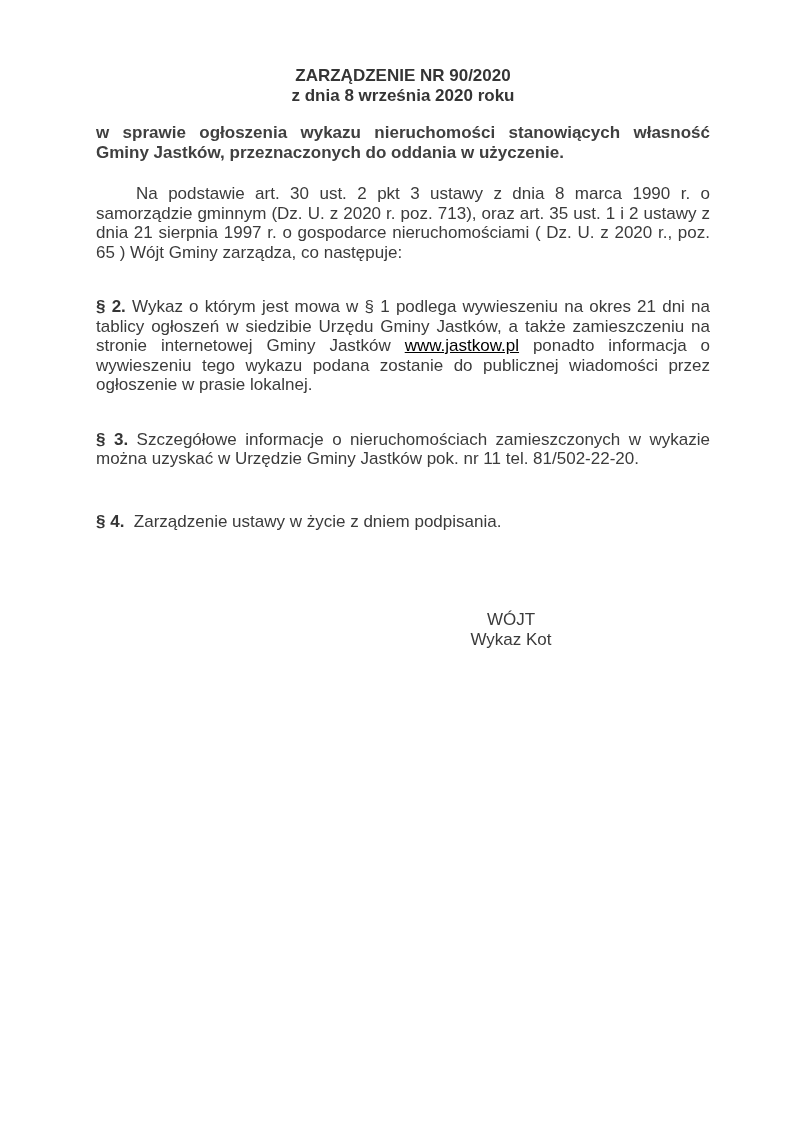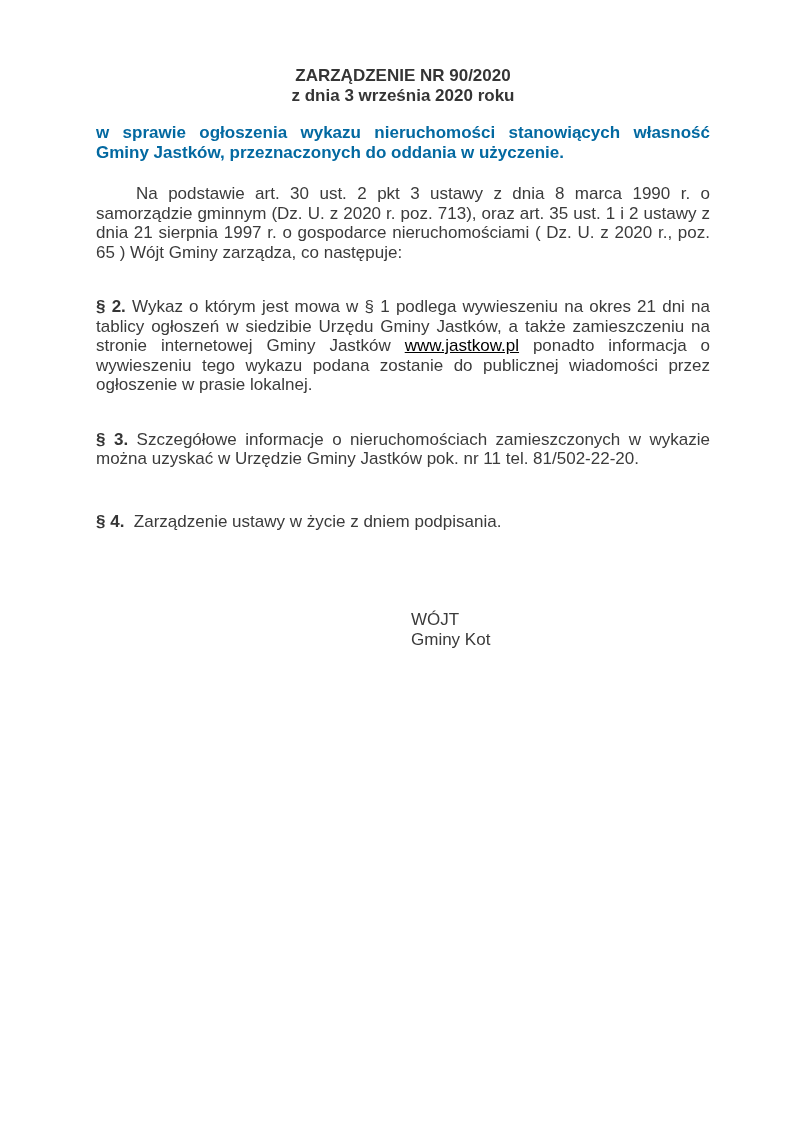--- a/index.html
+++ b/index.html
@@ -27,21 +27,21 @@
   .title-block {
     text-align: center;
     font-weight: bold;
     line-height: 20px;
     color: #353535;
   }
   .subject {
     margin: 17px 0 0 0;
     font-weight: bold;
     text-align: justify;
-    color: #0369a1;
+    color: #404040;
   }
   .intro {
     margin: 22px 0 0 0;
     text-align: justify;
     text-indent: 40px;
   }
   p.section {
     margin: 35px 0 0 0;
     text-align: justify;
   }
@@ -53,44 +53,45 @@
     margin-top: 43px;
   }
   a.doc-link {
     color: #000000;
     text-decoration: underline;
     cursor: pointer;
   }
   .signature {
     margin: 79px 0 0 315px;
     width: 200px;
+    text-align: center;
     line-height: 19.5px;
   }
 </style>
 </head>
 <body>
 
 <div class="page">
   <div class="content">
 
     <div class="title-block">
       <div>ZARZĄDZENIE NR 90/2020</div>
-      <div>z dnia 3 września 2020 roku</div>
+      <div>z dnia 8 września 2020 roku</div>
     </div>
 
     <p class="subject">w sprawie ogłoszenia wykazu nieruchomości stanowiących własność Gminy Jastków, przeznaczonych do oddania w użyczenie.</p>
 
     <p class="intro">Na podstawie art. 30 ust. 2 pkt 3 ustawy z dnia 8 marca 1990 r. o samorządzie gminnym (Dz. U. z 2020 r. poz. 713),  oraz art. 35 ust. 1 i 2 ustawy z dnia 21 sierpnia 1997 r. o gospodarce nieruchomościami ( Dz. U. z 2020 r., poz. 65 ) Wójt Gminy zarządza, co następuje:</p>
 
 
     <p class="section section-2"><span class="marker">§ 2.</span> <span>Wykaz o którym jest mowa w § 1 podlega wywieszeniu na okres 21 dni na tablicy ogłoszeń w siedzibie Urzędu Gminy Jastków, a także zamieszczeniu na stronie internetowej Gminy Jastków</span> <a class="doc-link">www.jastkow.pl</a> <span>ponadto informacja o wywieszeniu tego wykazu podana zostanie do publicznej wiadomości przez ogłoszenie w prasie lokalnej.</span></p>
 
     <p class="section section-3"><span class="marker">§ 3.</span> <span>Szczegółowe informacje o nieruchomościach zamieszczonych w wykazie można uzyskać w Urzędzie Gminy Jastków pok. nr 11 tel. 81/502-22-20.</span></p>
 
     <p class="section section-4"><span class="marker">§ 4.</span>&nbsp; <span>Zarządzenie ustawy w życie z dniem podpisania.</span></p>
 
     <div class="signature">
       <div>WÓJT</div>
-      <div>Gminy Kot</div>
+      <div>Wykaz Kot</div>
     </div>
 
   </div>
 </div>
 
 </body></html>

